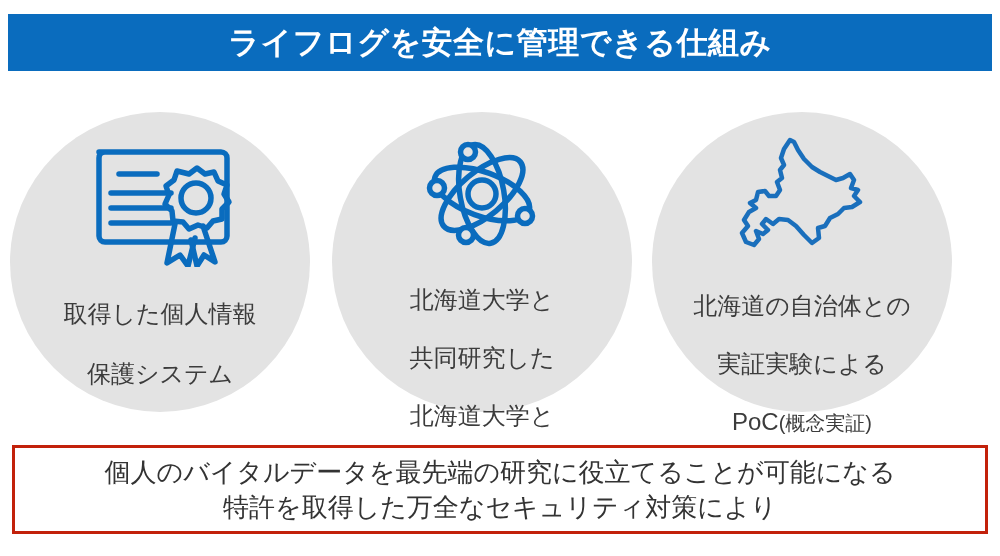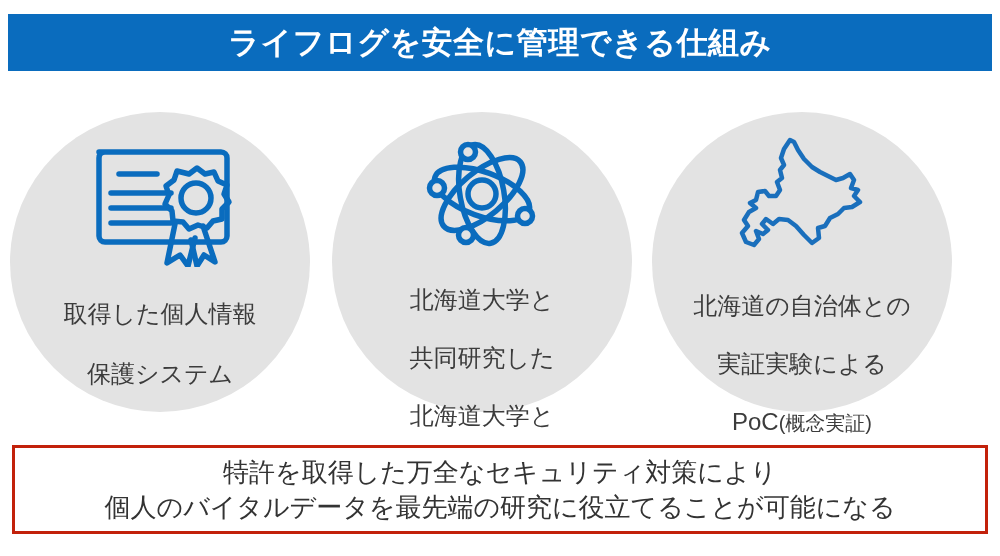--- a/index.html
+++ b/index.html
@@ -194,17 +194,17 @@
         <span class="line">北海道の自治体との</span>
         <span class="line">実証実験による</span>
         <span class="line"><span>PoC</span><span class="small">(概念実証)</span></span>
         <span class="line">の実施</span>
       </div>
     </div>
 
   </div>
 
   <div class="callout">
+    <div class="callout-line">個人のバイタルデータを最先端の研究に役立てることが可能になる</div>
     <div class="callout-line">特許を取得した万全なセキュリティ対策により</div>
-    <div class="callout-line">個人のバイタルデータを最先端の研究に役立てることが可能になる</div>
   </div>
 
 </div>
 
 </body></html>

